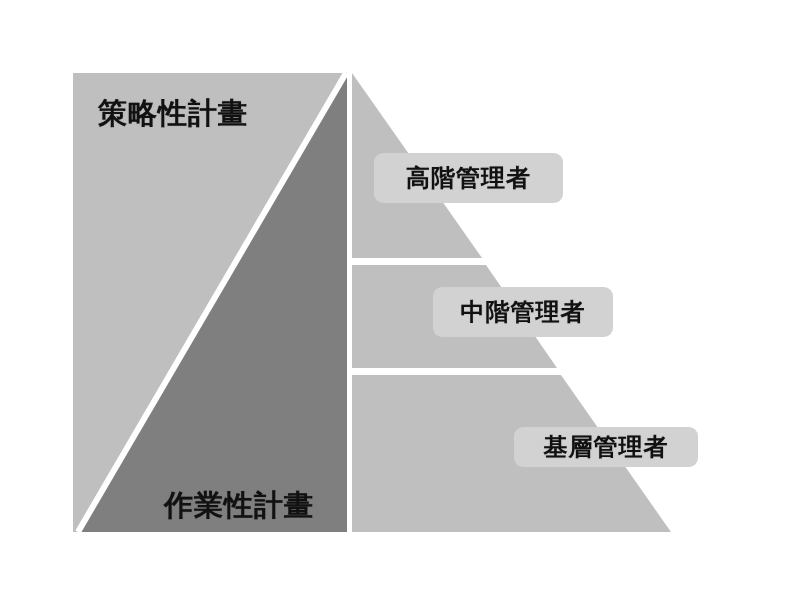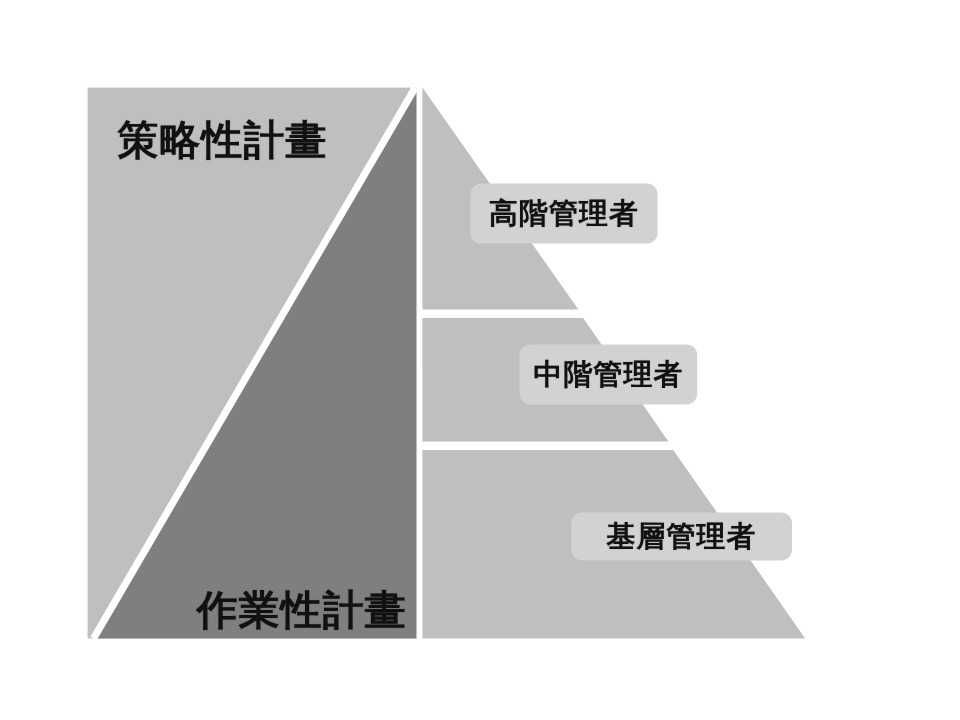--- a/index.html
+++ b/index.html
@@ -1,21 +1,21 @@
 <!DOCTYPE html>
 <html><head>
   <meta charset="utf-8">
   <style>
     html, body { margin: 0; padding: 0; background: #ffffff; }
     body { width: 800px; height: 600px; position: relative; overflow: hidden;
            font-family: "DejaVu Sans", "Liberation Sans", sans-serif; }
     svg.diagram { position: absolute; left: 0; top: 0; }
     .label { position: absolute; font-weight: bold; color: #111; white-space: nowrap;
              text-shadow: 0 0 1px rgba(0,0,0,0.35); }
-    .plan-label { font-size: 34px; letter-spacing: 1px; }
+    .plan-label { font-size: 29px; letter-spacing: 1px; }
     .pill { position: absolute; background: #d2d2d2; border-radius: 9px;
             display: flex; align-items: center; justify-content: center;
             font-size: 24px; font-weight: bold; color: #111; letter-spacing: 1px;
             text-shadow: 0 0 1px rgba(0,0,0,0.35); }
   </style>
 </head>
 <body>
 
 <svg class="diagram" width="800" height="600" viewBox="0 0 800 600">
 
@@ -28,15 +28,15 @@
   <polygon points="352,73 352,258 482,258" fill="#bfbfbf"></polygon>
 
   <polygon points="352,265 486,265 557,368 352,368" fill="#bfbfbf"></polygon>
 
   <polygon points="352,375 561,375 671,532 352,532" fill="#bfbfbf"></polygon>
 </svg>
 
 <div class="label plan-label" style="left:98px; top:94px;">策略性計畫</div>
 <div class="label plan-label" style="left:164px; top:486px;">作業性計畫</div>
 
-<div class="pill" style="left:392px; top:153px; width:156px; height:50px;">高階管理者</div>
-<div class="pill" style="left:433px; top:287px; width:148px; height:50px;">中階管理者</div>
-<div class="pill" style="left:476px; top:427px; width:184px; height:40px;">基層管理者</div>
+<div class="pill" style="left:374px; top:153px; width:189px; height:50px;">高階管理者</div>
+<div class="pill" style="left:433px; top:287px; width:180px; height:50px;">中階管理者</div>
+<div class="pill" style="left:514px; top:427px; width:184px; height:40px;">基層管理者</div>
 
 </body></html>

